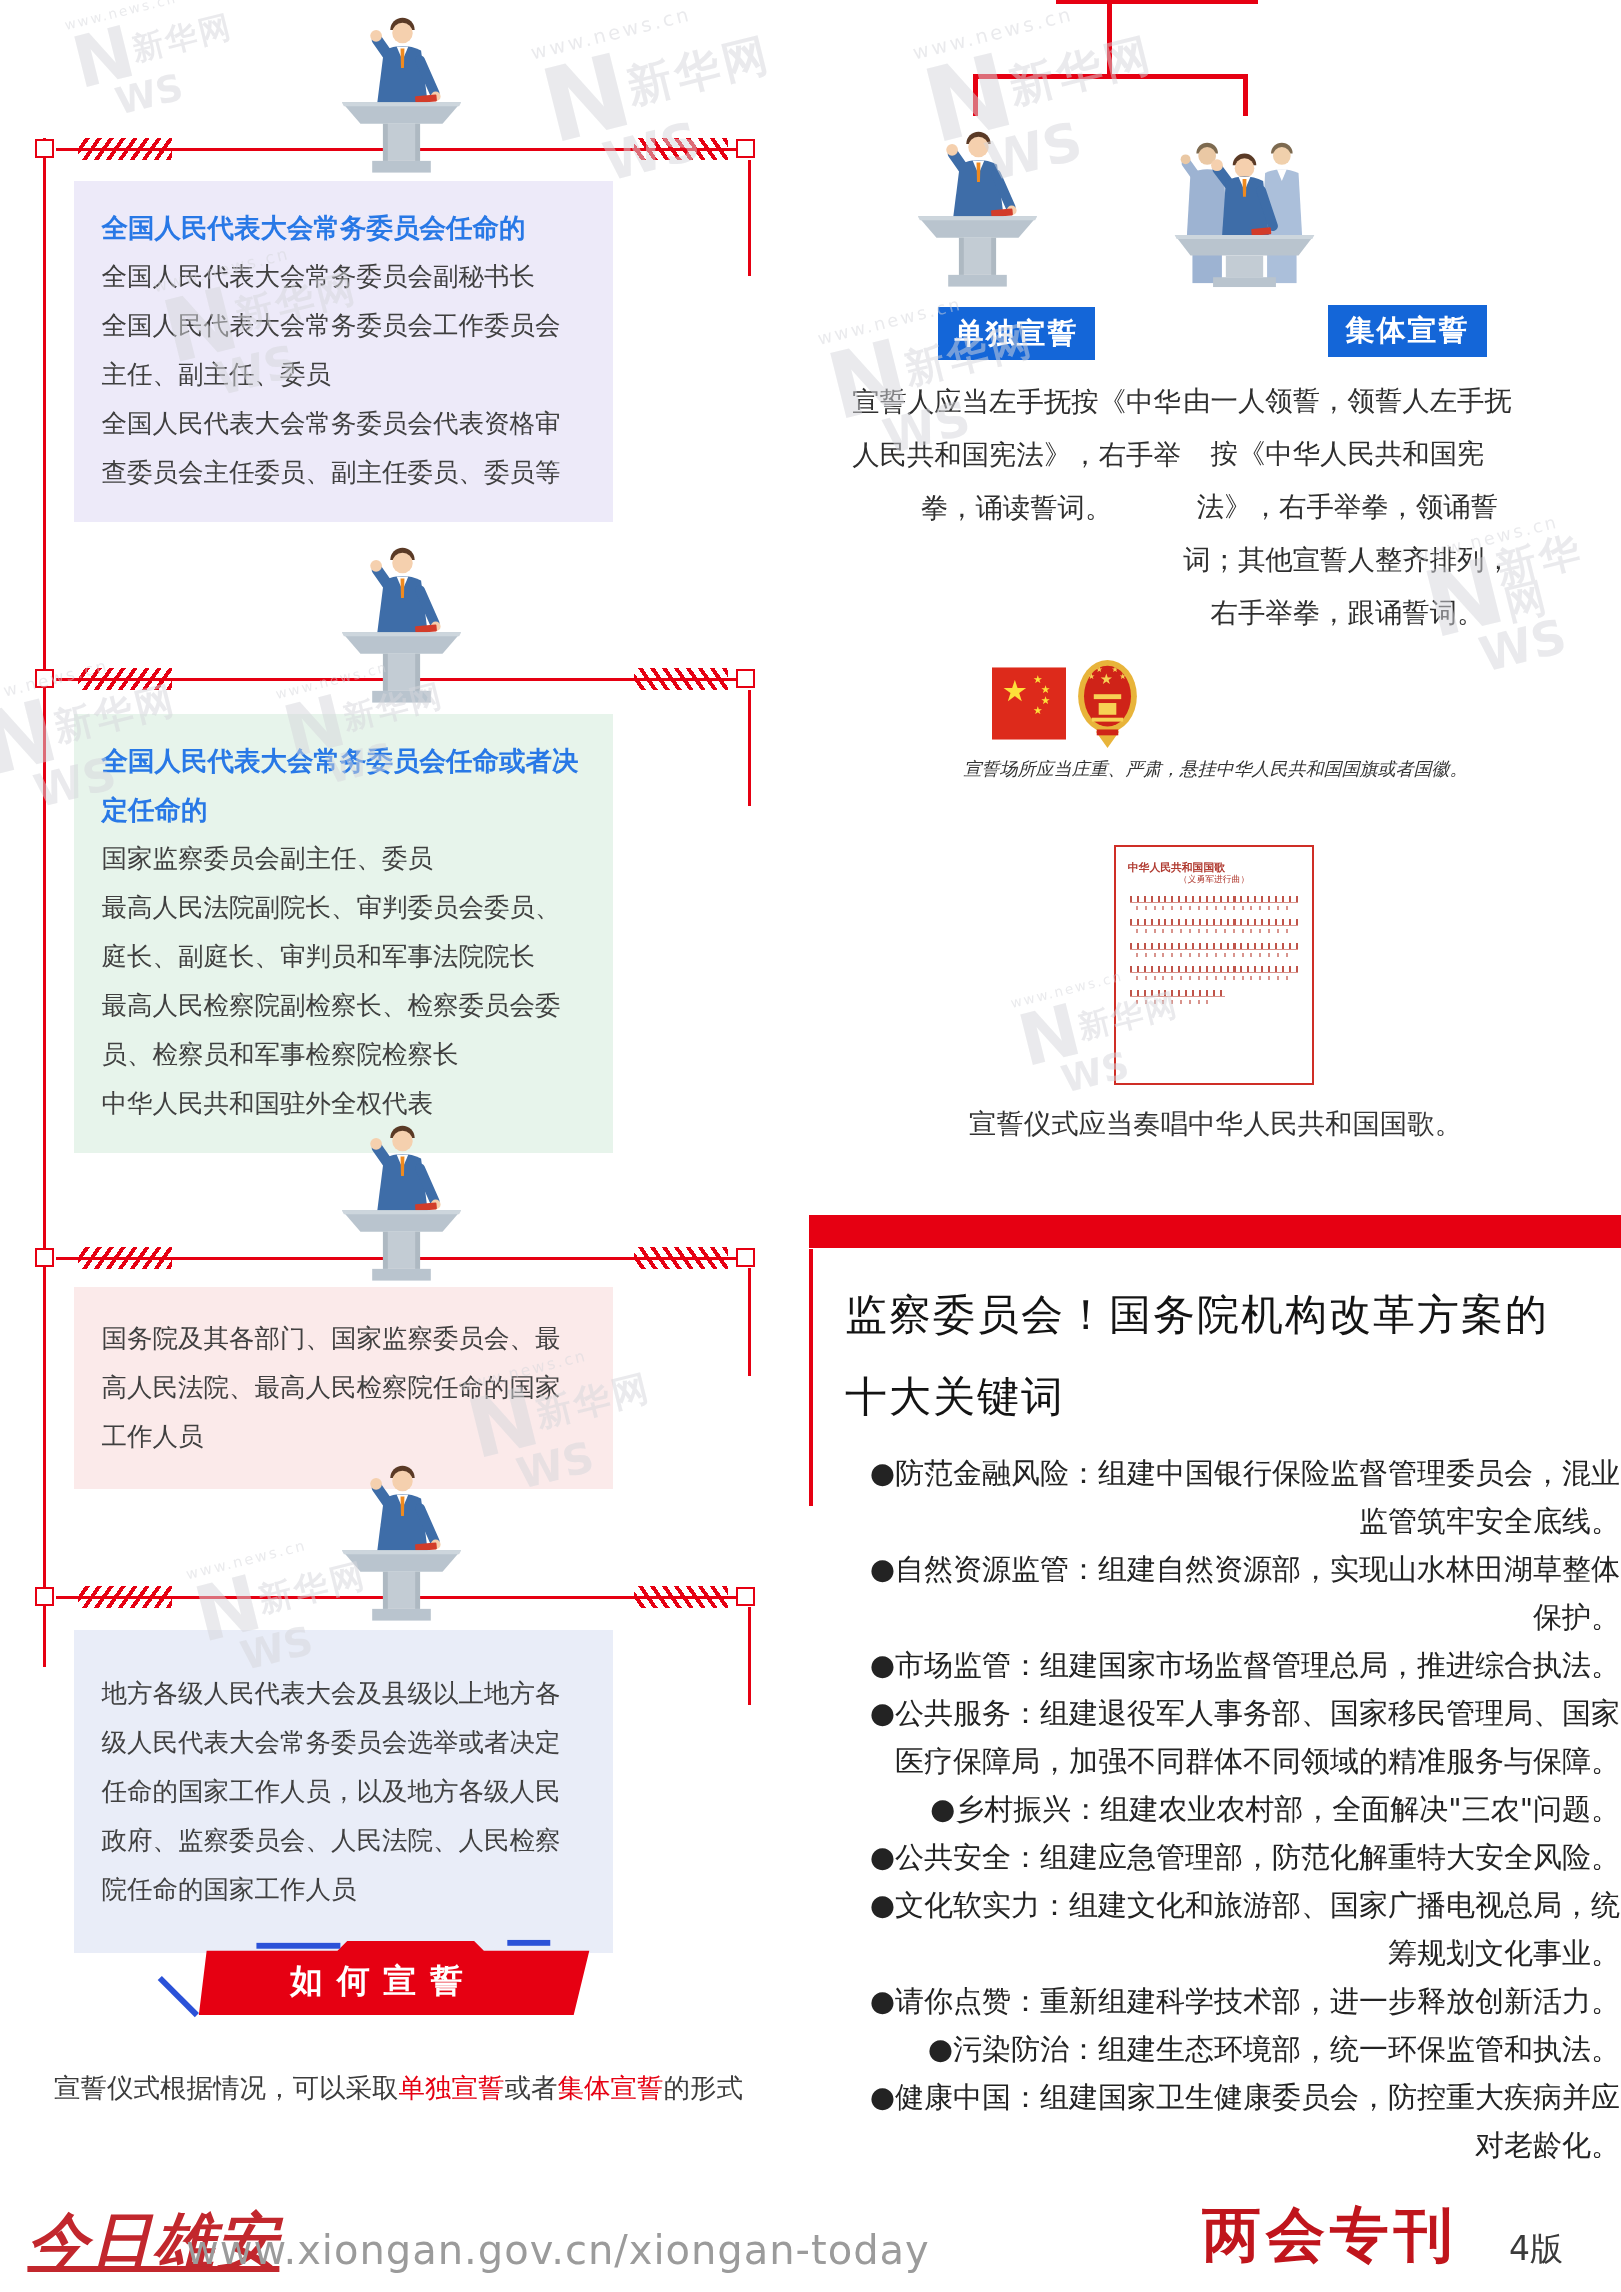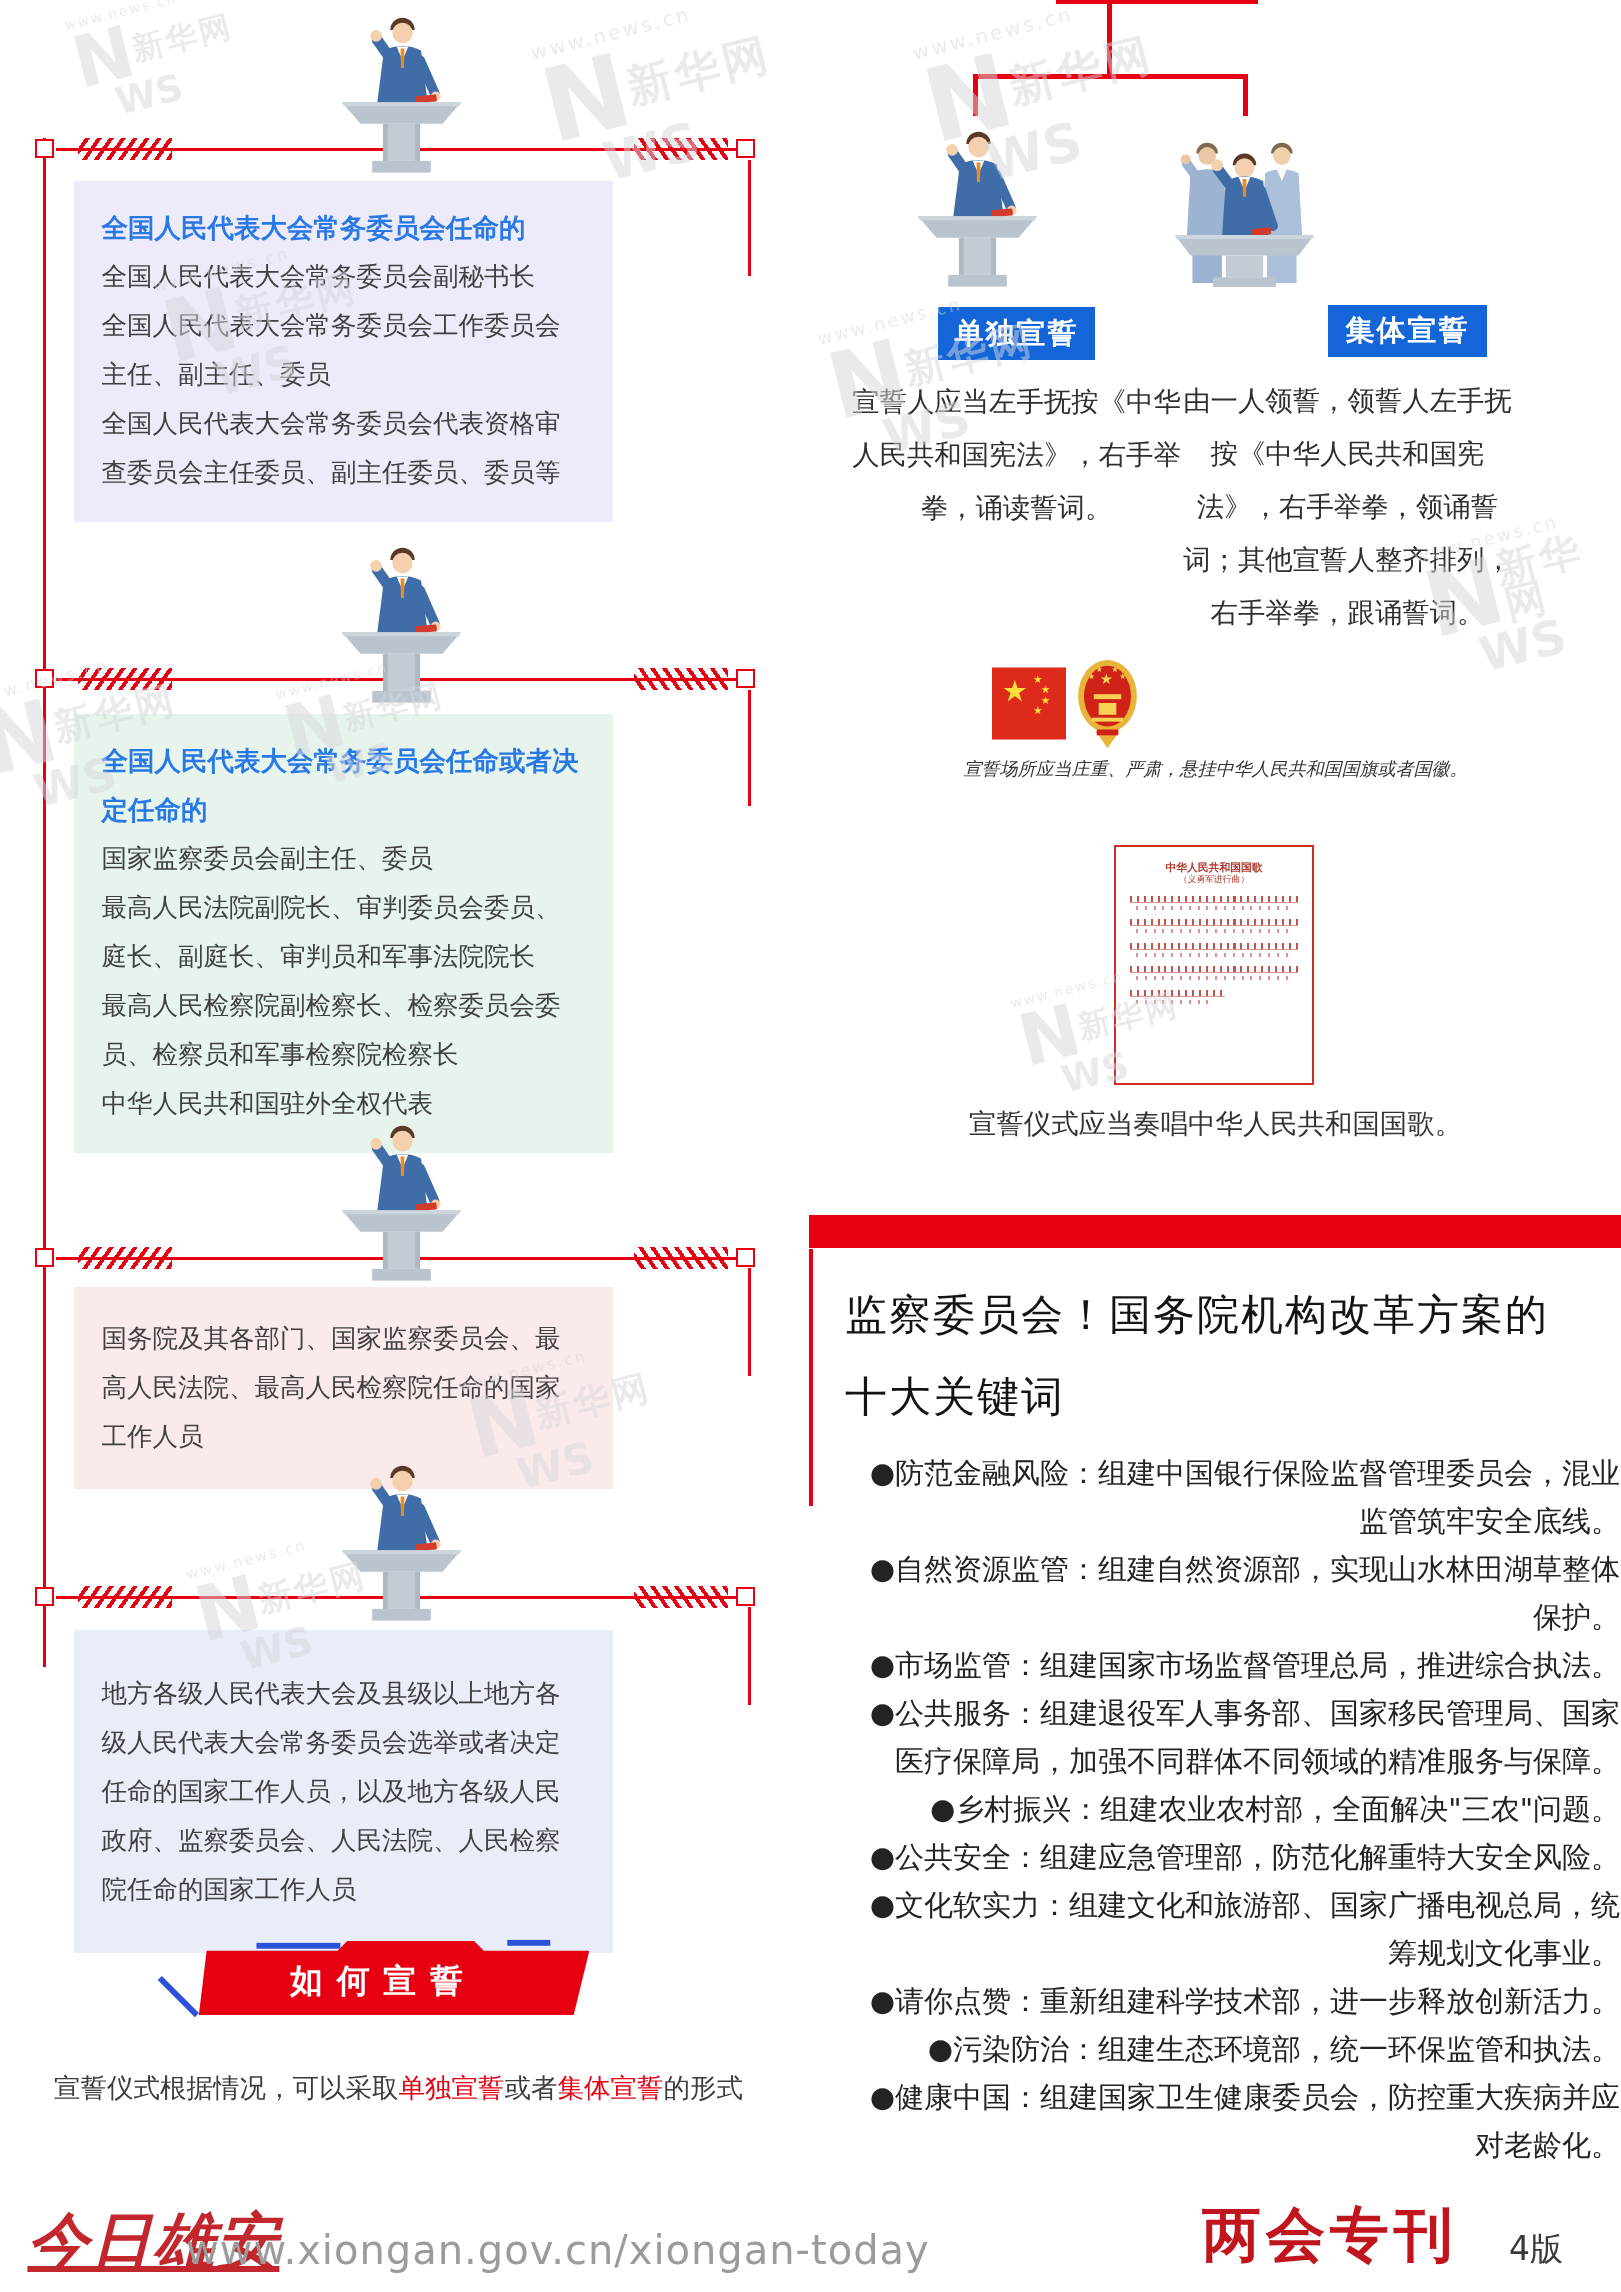--- a/index.html
+++ b/index.html
@@ -32,21 +32,21 @@
   .connector{position:absolute;background:#e60012;}
   .type-btn{position:absolute;background:#1466d8;color:#ffffff;font-size:29px;font-weight:700;
      letter-spacing:2px;display:flex;align-items:center;justify-content:center;}
   .type-desc{position:absolute;font-size:27.4px;line-height:53px;color:#2f2f2f;text-align:center;}
   .venue-note{position:absolute;left:809px;top:757px;width:813px;text-align:center;
      font-size:18px;color:#333;font-style:italic;}
   .flag,.emblem{position:absolute;}
   
   .sheet{position:absolute;left:1114px;top:845px;width:200px;height:240px;background:#fff;
      border:2.9px solid #cf2e26;box-sizing:border-box;padding:13.7px 11.8px 0;}
-  .sheet .st{font-size:10.8px;color:#b03a30;text-align:center;font-weight:700;line-height:13.7px;}
+  .sheet .st{font-size:10.8px;color:#b03a30;font-weight:700;line-height:13.7px;}
   .sheet .ss{font-size:8.8px;color:#b03a30;text-align:center;line-height:11.8px;margin-bottom:7.8px;}
   .mrow{height:5.9px;margin:9.8px 2px 2.9px;
      background:repeating-linear-gradient(90deg,#c0544a 0 2px,transparent 2px 6.9px);
      border-bottom:1px solid #d8938c;}
   .mtxt{height:3.9px;margin:0 7.8px;
      background:repeating-linear-gradient(90deg,#d8938c 0 2px,transparent 2px 8.8px);}
   .anthem-cap{position:absolute;left:809px;top:1106px;width:813px;text-align:center;
      font-size:27.4px;color:#333;}
   
   .redbar{position:absolute;left:809px;top:1215px;width:813px;height:33px;background:#e60012;}

